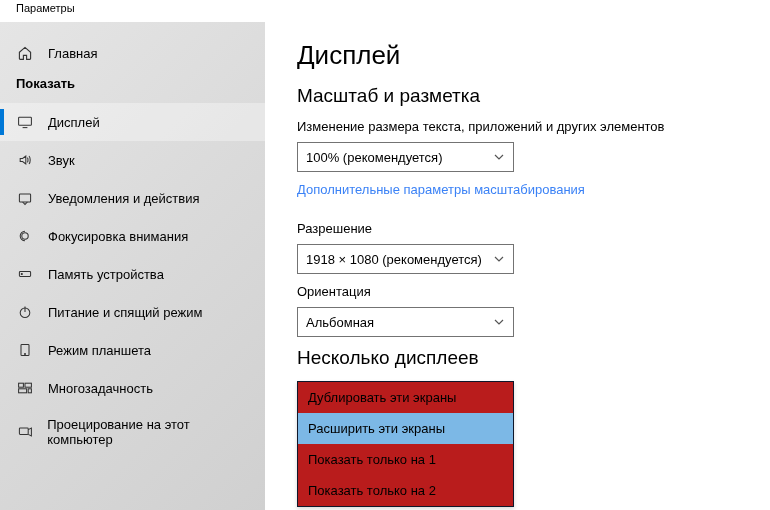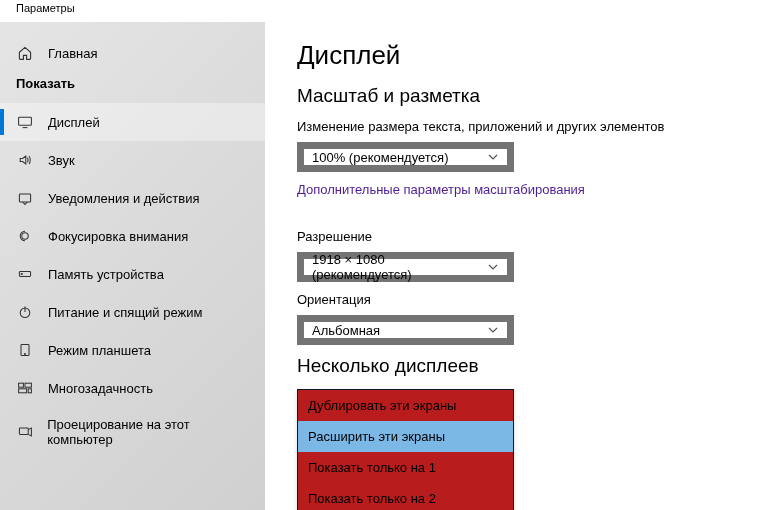--- a/index.html
+++ b/index.html
@@ -15,23 +15,23 @@
   .search-box .sicon { position: absolute; right: 8px; top: 7px; width: 18px; height: 18px; }
   .cat-header { font-weight: 600; font-size: 13px; padding: 4px 16px 12px 16px; }
   .nav-item { display: flex; align-items: center; padding: 10px 16px; cursor: default; position: relative; }
   .nav-item .icon { width: 18px; height: 18px; margin-right: 14px; display: flex; align-items: center; justify-content: center; }
   .nav-item.active::before { content: ""; position: absolute; left: 0; top: 6px; bottom: 6px; width: 4px; background: #0078d7; }
   .nav-item.active { background: rgba(255,255,255,0.35); }
   .content { flex: 1; padding: 18px 24px 0 32px; background: #fff; overflow: hidden; }
   h1 { font-weight: 400; font-size: 26px; margin-bottom: 14px; }
   h2 { font-weight: 400; font-size: 19px; margin-bottom: 12px; margin-top: 8px; }
   .label { font-size: 13px; margin-bottom: 8px; }
-  .select { width: 217px; height: 30px; border: 7px solid #737373; display: flex; align-items: center; justify-content: space-between; padding: 0 8px; margin-bottom: 10px; cursor: default; background: #fff; }
+  .select { width: 217px; height: 30px; border: 1px solid #737373; display: flex; align-items: center; justify-content: space-between; padding: 0 8px; margin-bottom: 10px; cursor: default; background: #fff; }
   .select .chev { width: 12px; height: 12px; }
-  .link { color: #4c1d95; font-size: 13px; margin-bottom: 32px; cursor: default; display: block; }
+  .link { color: #3b82f6; font-size: 13px; margin-bottom: 24px; cursor: default; display: block; }
   .dropdown-open { width: 217px; border: 1px solid #0f172a; background: #b91c1c; margin-top: 10px; box-shadow: 0 2px 4px rgba(0,0,0,0.15); }
   .dropdown-open .opt { padding: 8px 10px; cursor: default; }
   .dropdown-open .opt.sel { background: #7cb8e6; }
   svg { display: block; }
 </style>
 </head>
 <body>
 
 <div class="title-bar">Параметры</div>
 

